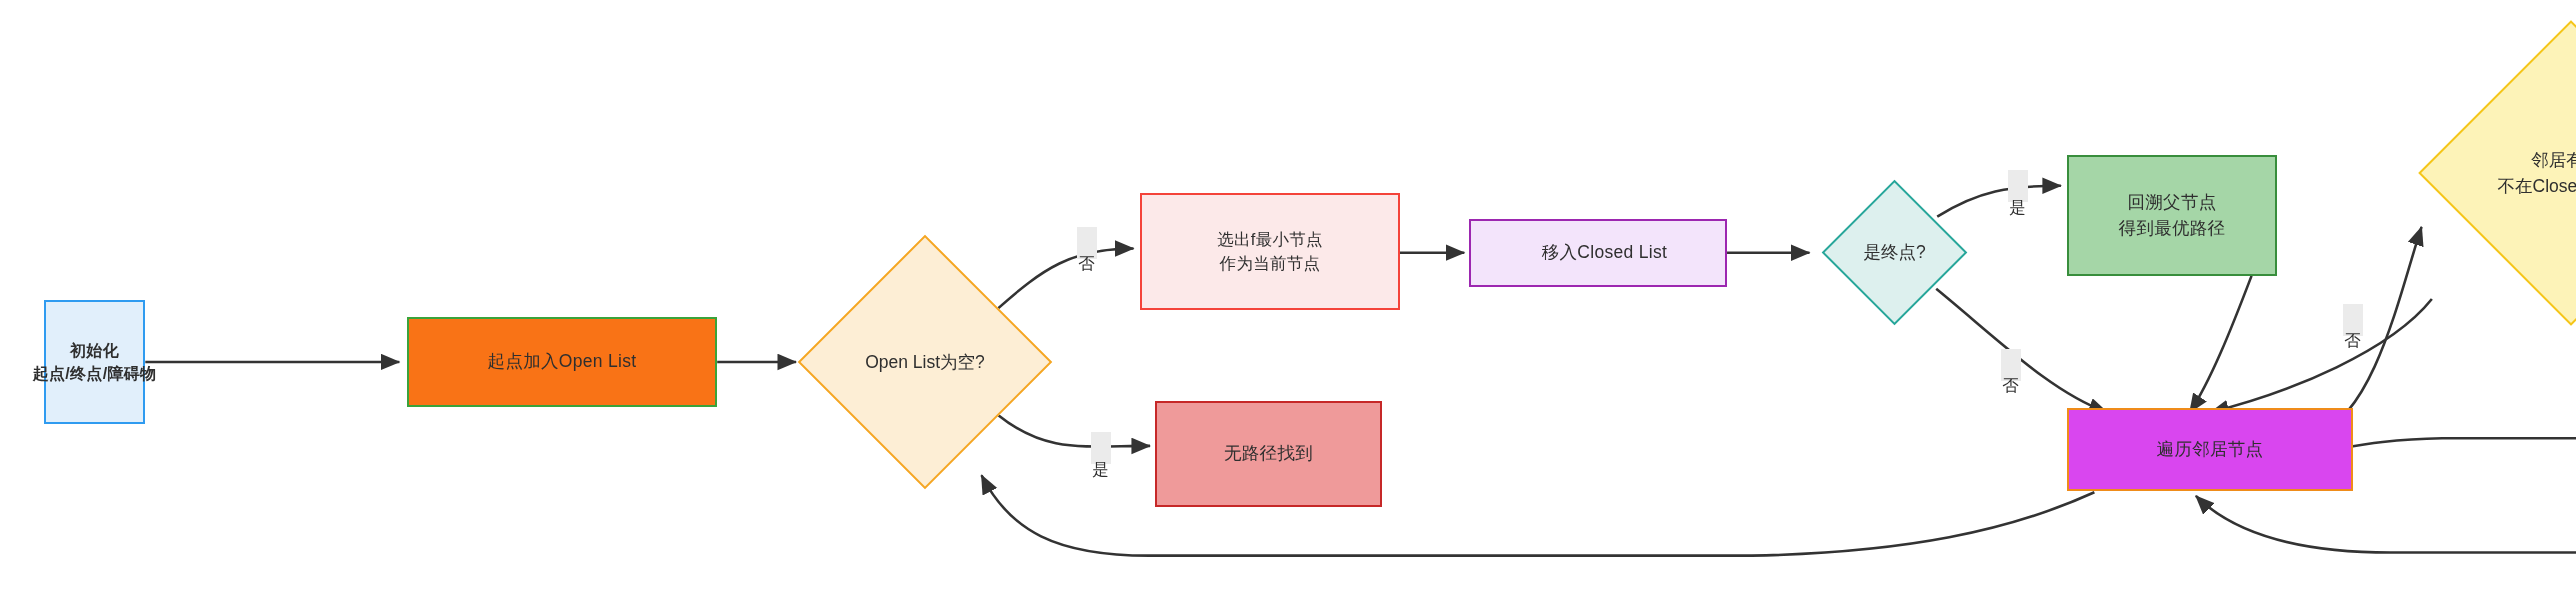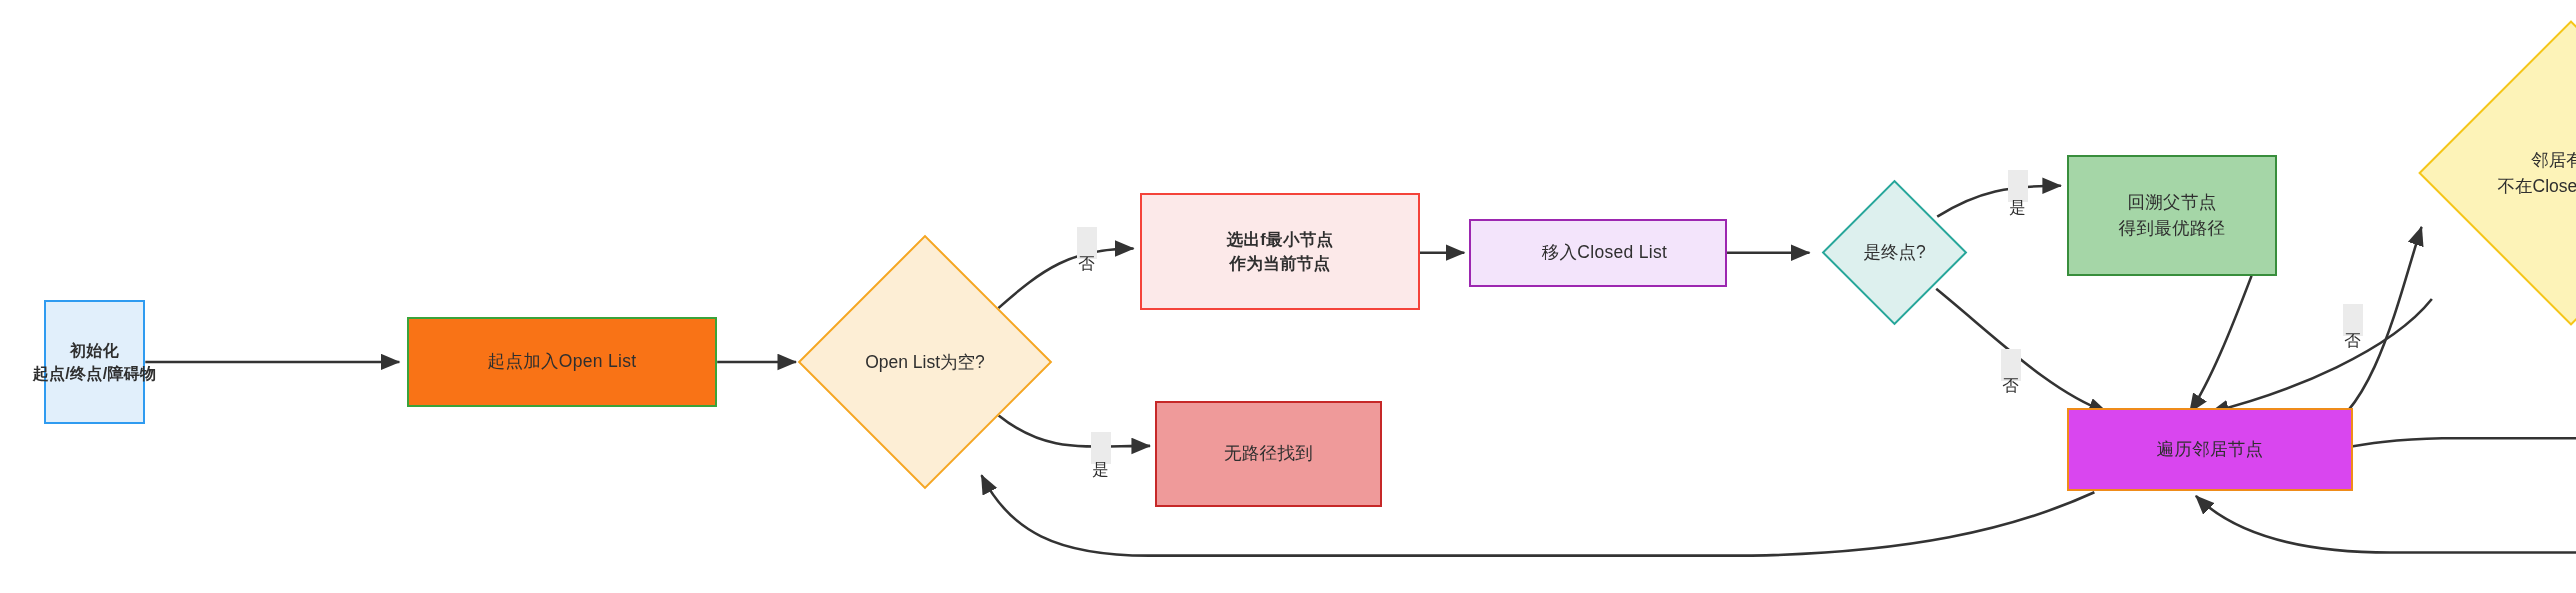--- a/index.html
+++ b/index.html
@@ -85,21 +85,21 @@
     <span class="ln">起点加入Open List</span>
   </div>
 
   <div class="diamond" style="left:835px;top:272px;width:180px;height:180px;">
     <div class="dshape" style="background:#fdeed5;border:2.6px solid #f5a623;"></div>
     <div class="dlabel">
       <span class="ln">Open List为空?</span>
     </div>
   </div>
 
-  <div class="node rect" style="left:1140px;top:193px;width:280px;height:117px;background:#fce9e9;border:2.6px solid #f4433a;font-size:16.5px;font-weight:bold;">
+  <div class="node rect" style="left:1140px;top:193px;width:260px;height:117px;background:#fce9e9;border:2.6px solid #f4433a;font-size:16.5px;">
     <span class="ln">选出f最小节点</span>
     <span class="ln">作为当前节点</span>
   </div>
 
   <div class="node rect" style="left:1155px;top:401px;width:227px;height:106px;background:#ef9a9a;border:2.6px solid #c62828;">
     <span class="ln">无路径找到</span>
   </div>
 
   <div class="node rect" style="left:1469px;top:219px;width:258px;height:68px;background:#f3e4fb;border:2.6px solid #9c27b0;padding-left:13px;">
     <span class="ln">移入Closed List</span>

